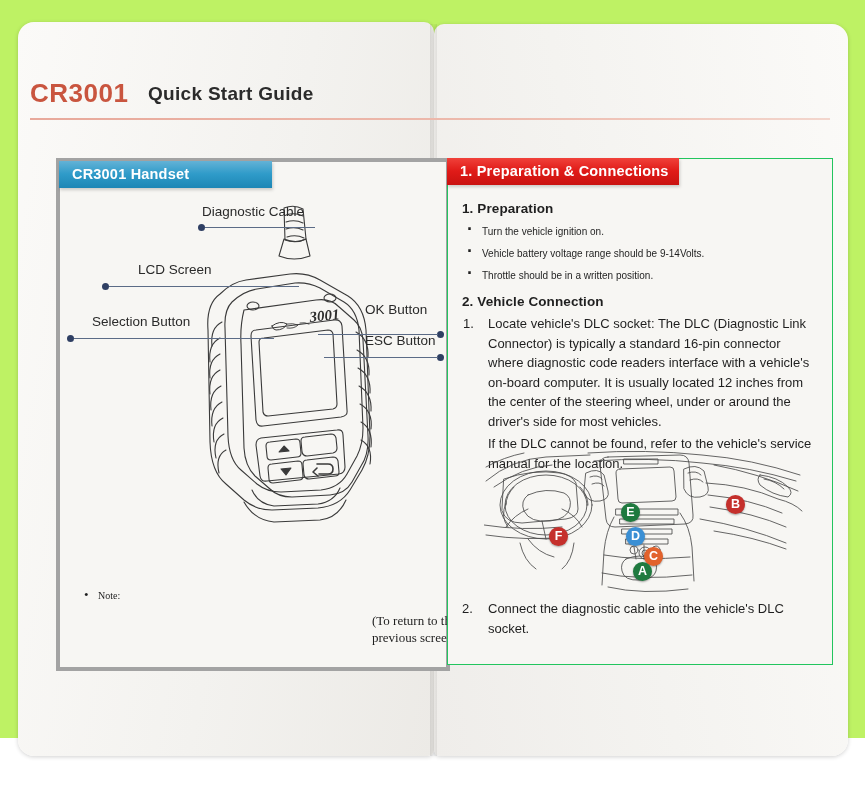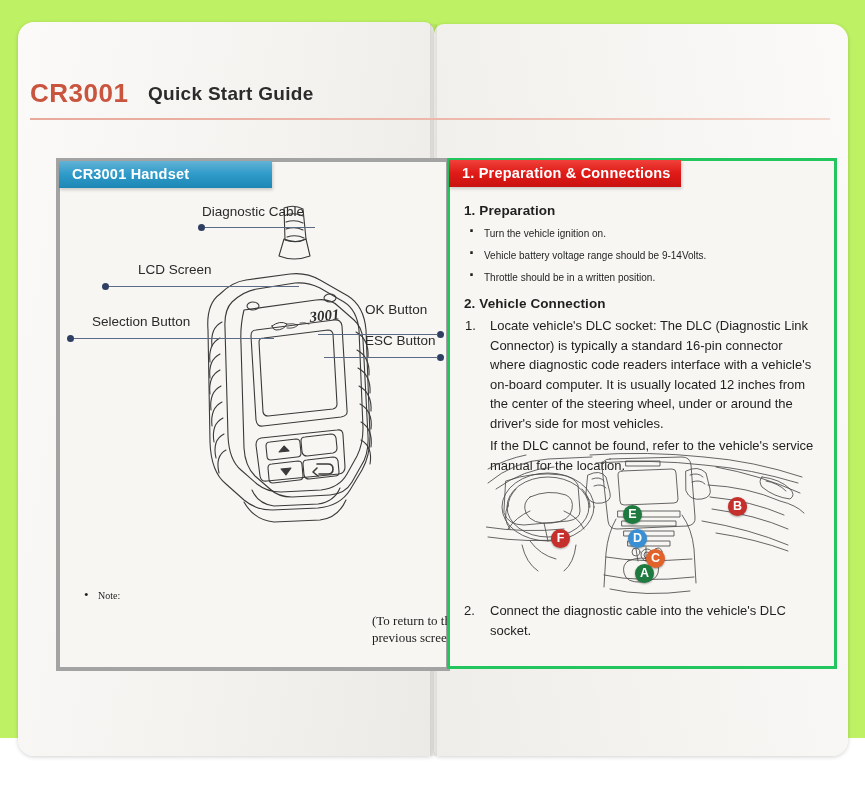--- a/index.html
+++ b/index.html
@@ -96,21 +96,21 @@
     width: 386px;
     height: 505px;
     border: 4px solid #a3a3a3;
     margin-left: 23px;
   }
   .panel-right {
     left: 447px;
     top: 158px;
     width: 384px;
     height: 505px;
-    border: 3px solid #22c55e;
+    border: 1px solid #22c55e;
   }
 
   .banner {
     position: absolute;
     left: -1px;
     top: -1px;
     height: 27px;
     line-height: 27px;
     color: #ffffff;
     font-weight: bold;

